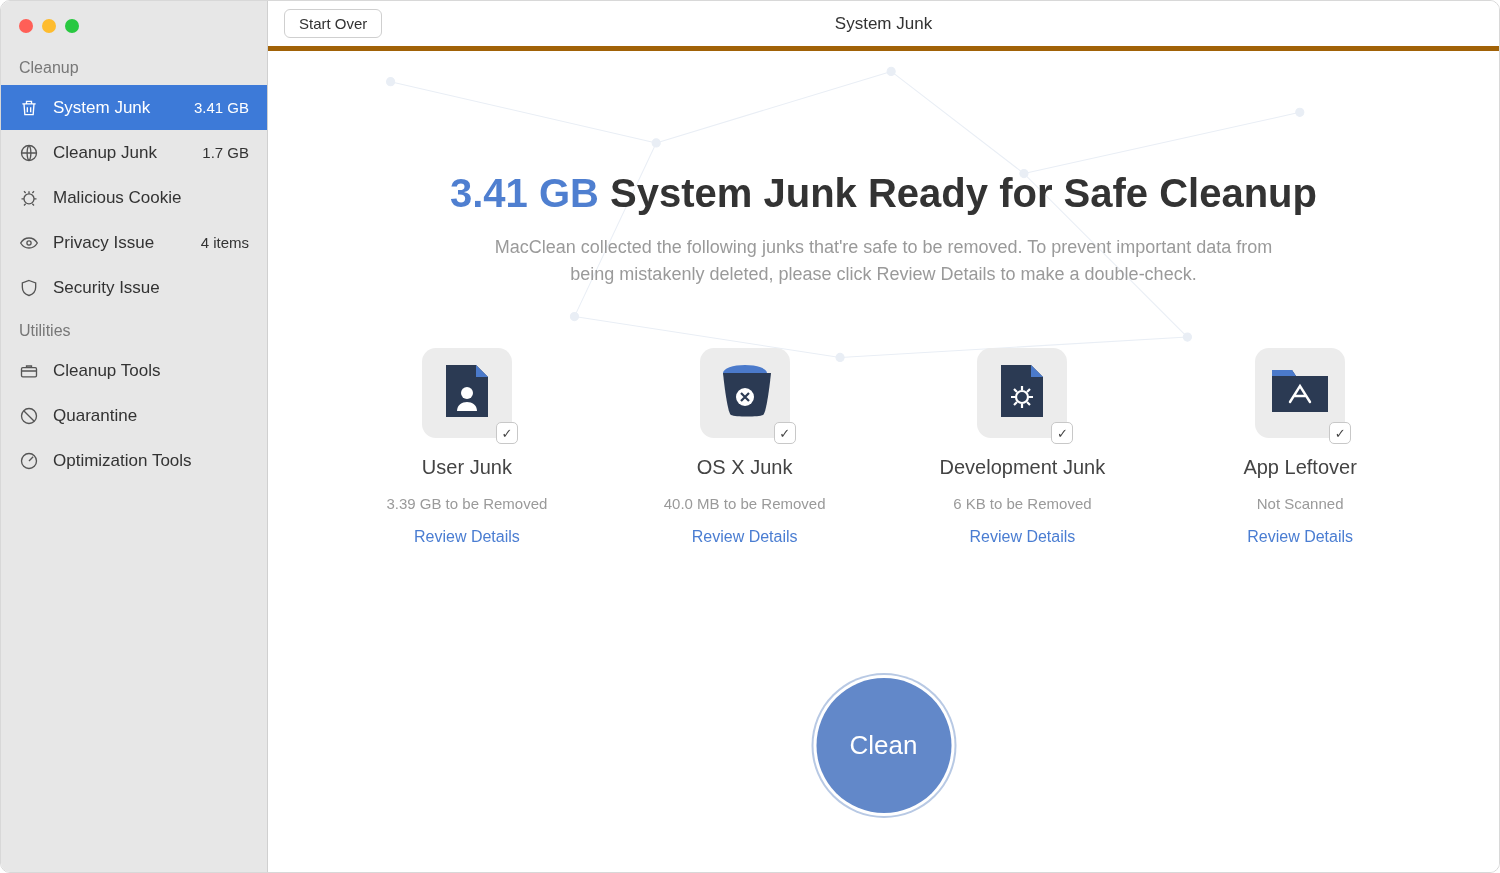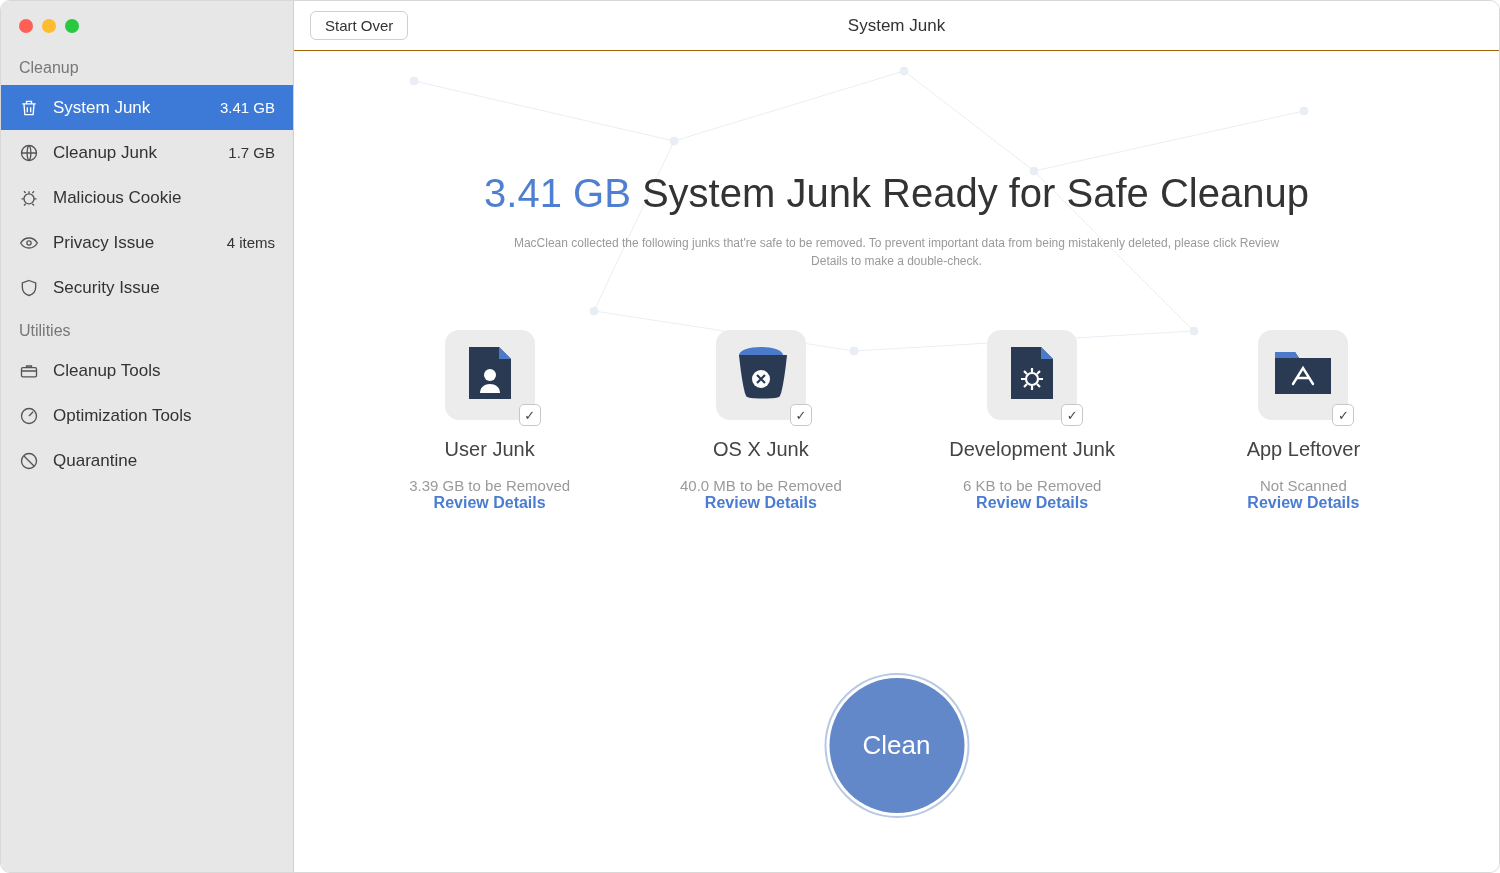--- a/index.html
+++ b/index.html
@@ -4,21 +4,21 @@
 <style>
 * { box-sizing: border-box; margin: 0; padding: 0; }
 body { font-family: -apple-system, BlinkMacSystemFont, "Helvetica Neue", Arial, sans-serif; background: #fff; }
 .window {
   width: 1500px; height: 873px;
   border: 1px solid #d8d8d8; border-radius: 10px;
   display: flex; overflow: hidden;
   background: #fdfdfd;
 }
 .sidebar {
-  width: 293px; background: #e7e7e7; display: flex; flex-direction: column;
+  width: 267px; background: #e7e7e7; display: flex; flex-direction: column;
   border-right: 1px solid #d0d0d0;
 }
 .traffic-lights { display: flex; gap: 9px; padding: 18px 18px 14px; }
 .tl { width: 14px; height: 14px; border-radius: 50%; }
 .tl.red { background: #ff5f57; }
 .tl.yellow { background: #febc2e; }
 .tl.green { background: #28c840; }
 .section-label { font-size: 16px; color: #777; padding: 12px 18px 8px; }
 .sidebar-item {
   display: flex; align-items: center; height: 45px;
@@ -27,52 +27,52 @@
 }
 .sidebar-item.active { background: #3d7ad8; color: #fff; }
 .sidebar-item .sb-label { flex: 1; }
 .sidebar-item .sb-badge { font-size: 15px; }
 .sb-icon { width: 20px; height: 20px; flex: 0 0 20px; display:flex; align-items:center; justify-content:center; }
 .sb-icon svg { width: 20px; height: 20px; stroke: #555; fill: none; }
 .sidebar-item.active .sb-icon svg { stroke: #fff; }
 
 .main { flex: 1; display: flex; flex-direction: column; background:#fff; position:relative; }
 .toolbar {
-  height: 50px; border-bottom: 1px solid #a16207;
+  height: 50px; border-bottom: 5px solid #a16207;
   display: flex; align-items: center; padding: 0 16px; position: relative;
 }
 .start-over {
   background: #fff; border: 1px solid #cfcfcf; border-radius: 6px;
   padding: 5px 14px; font-size: 15px; cursor: pointer; color:#333;
 }
 .title-center {
   position: absolute; left: 0; right: 0; text-align: center;
   font-size: 17px; color: #333; pointer-events:none;
 }
 .content { flex: 1; padding-top: 120px; position:relative; overflow:hidden; }
 .net-bg { position:absolute; inset:0; pointer-events:none; z-index:0; }
-.headline { text-align: center; font-size: 40px; font-weight: 400; color: #333; position:relative; z-index:1; }
+.headline { text-align: center; font-size: 40px; font-weight: 700; color: #333; position:relative; z-index:1; }
 .headline .size { color: #4f7fd0; }
-.subline { text-align: center; font-size: 12px; color: #9a9a9a; max-width: 800px; margin: 18px auto 8px; line-height: 1.5; position:relative; z-index:1; }
+.subline { text-align: center; font-size: 18px; color: #9a9a9a; max-width: 800px; margin: 18px auto 8px; line-height: 1.5; position:relative; z-index:1; }
 
 .cards { display: flex; justify-content: space-around; margin: 60px 60px 0; position:relative; z-index:1; }
 .card { width: 220px; text-align: center; }
 .card-icon-box {
   width: 90px; height: 90px; margin: 0 auto; background: #ececec;
   border-radius: 14px; display:flex; align-items:center; justify-content:center;
   position: relative;
 }
 .card-check {
   position: absolute; right: -6px; bottom: -6px; width: 22px; height: 22px;
   background: #fff; border:1px solid #c8c8c8; border-radius: 5px;
   display:flex; align-items:center; justify-content:center; font-size:13px; color:#444;
 }
 .card-title { margin-top: 18px; font-size: 20px; color: #444; text-align: center; }
 .card-sub { margin-top: 16px; font-size: 15px; color: #9a9a9a; }
-.card-link { display:inline-block; margin-top: 0; font-size: 16px; color: #4a7dd2; cursor:pointer;font-weight:bold; }
+.card-link { display:inline-block; margin-top: 16px; font-size: 16px; color: #4a7dd2; cursor:pointer; }
 
 .clean-btn {
   position: absolute; bottom: 59px; left: 50%; transform: translateX(-50%);
   width: 135px; height: 135px; border-radius: 50%;
   background: #6288c9; color: #fff; font-size: 26px;
   border: none; cursor: pointer;
   box-shadow: 0 0 0 3px #fff, 0 0 0 5px #b8c9e4;
 }
 </style>
 </head>
@@ -145,33 +145,33 @@
             <rect x="3" y="8" width="18" height="11" rx="1.5"></rect>
             <path d="M3 12h18M9 8V6h6v2"></path>
           </svg>
         </span>
       <span class="sb-label">Cleanup Tools</span>
     </div>
     <div class="sidebar-item">
       <span class="sb-icon">
           <svg viewBox="0 0 24 24" stroke-width="1.6">
             <circle cx="12" cy="12" r="9"></circle>
+            <path d="M6 6l12 12"></path>
+          </svg>
+        </span>
+      <span class="sb-label">Quarantine</span>
+    </div>
+    <div class="sidebar-item">
+      <span class="sb-icon">
+          <svg viewBox="0 0 24 24" stroke-width="1.6">
+            <circle cx="12" cy="12" r="9"></circle>
             <path d="M12 12l5-5"></path>
           </svg>
         </span>
       <span class="sb-label">Optimization Tools</span>
-    </div>
-    <div class="sidebar-item">
-      <span class="sb-icon">
-          <svg viewBox="0 0 24 24" stroke-width="1.6">
-            <circle cx="12" cy="12" r="9"></circle>
-            <path d="M6 6l12 12"></path>
-          </svg>
-        </span>
-      <span class="sb-label">Quarantine</span>
     </div>
   </aside>
 
   <main class="main">
     <div class="toolbar">
       <button class="start-over">Start Over</button>
       <div class="title-center">System Junk</div>
     </div>
 
     <div class="content">

